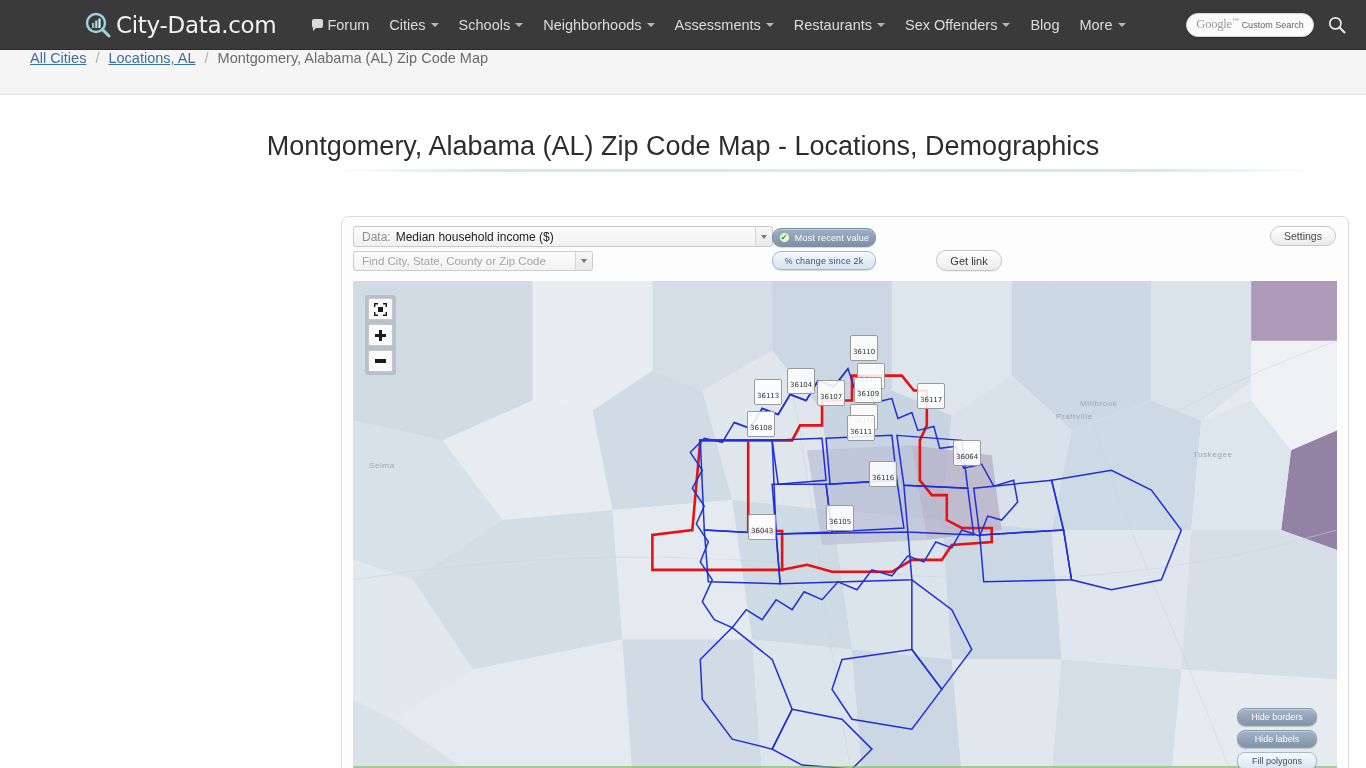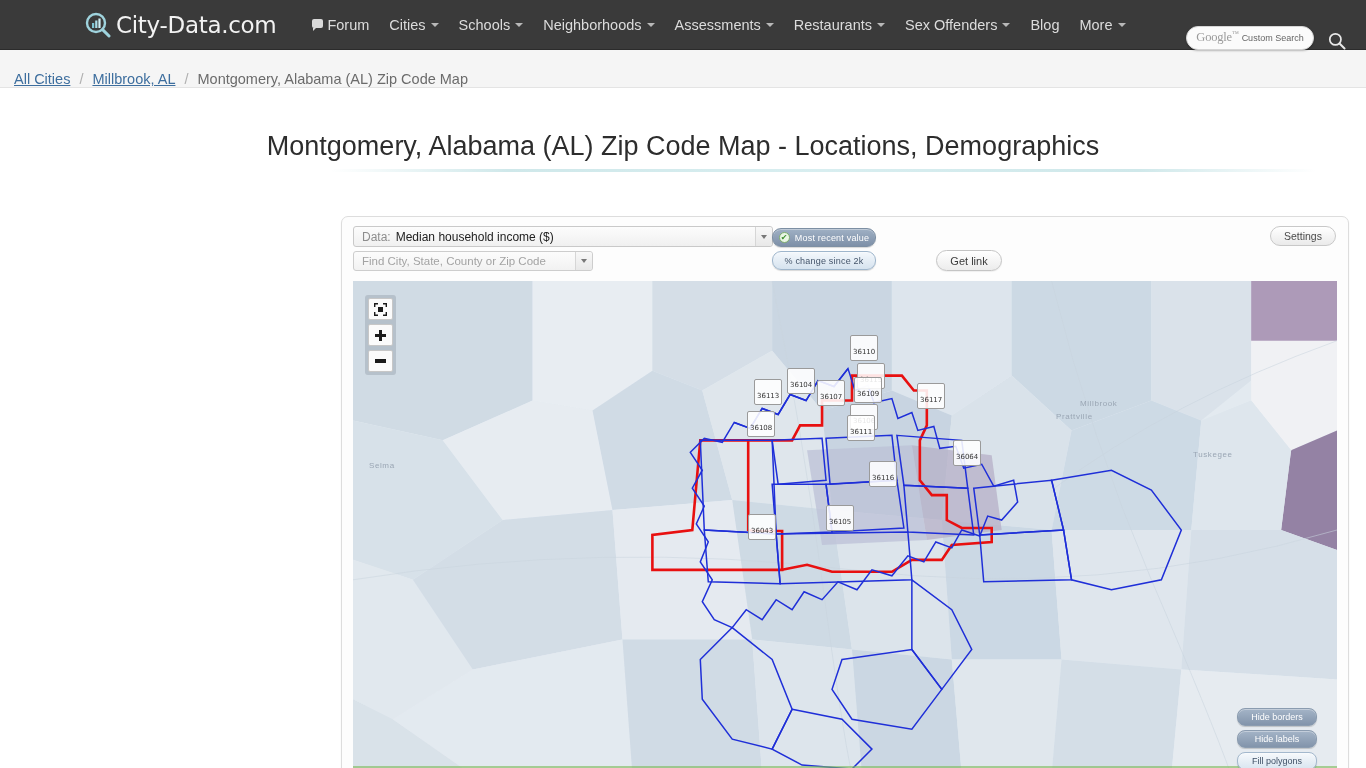--- a/index.html
+++ b/index.html
@@ -44,39 +44,39 @@
   .forum-ico {
     display:inline-block; width:11px; height:9px; margin-right:4px;
     background:#d9d9d9; border-radius:2px; position:relative; top:-1px;
   }
   .forum-ico:after {
     content:""; position:absolute; left:1px; bottom:-3px;
     border-left:3px solid #d9d9d9; border-bottom:3px solid transparent;
   }
   .nav-right {
     position:absolute; right:20px; top:0; height:50px;
-    display:flex; align-items:flex-end;
+    display:flex; align-items:center;
   }
   .gsearch {
     width:128px; height:24px; border-radius:12px;
     background:#fbfbfb; border:1px solid #d5d5d5;
     display:flex; align-items:center; justify-content:center;
     box-shadow:0 1px 2px rgba(0,0,0,.25);
     cursor:text;
   }
   .g-logo { font-family:"Liberation Serif", serif; font-size:12.5px; color:#9a9a9a; letter-spacing:-0.2px;}
   .g-logo .tm { font-size:7px; vertical-align:super; }
   .g-cs { font-size:9px; color:#666; margin-left:3px; }
   .search-glass { margin-left:14px; width:18px; height:18px; cursor:pointer; }
 
   
   .crumbbar {
-    height:38px; width:100%;
+    height:45px; width:100%;
     background:#f5f5f5; border-bottom:1px solid #e4e4e4;
-    display:flex; align-items:flex-end; padding-left:14px;
+    display:flex; align-items:flex-start; padding-left:30px;
     font-size:14.5px;
   }
   .crumb-link { color:#3d6e9e; text-decoration:underline; cursor:pointer; }
   .crumb-sep { color:#b0b0b0; margin:0 9px; }
   .crumb-cur { color:#6b6b6b; }
 
   
   .page-title {
     margin:0; padding:0;
     position:absolute; top:131px; left:0; width:100%;
@@ -269,21 +269,21 @@
     <svg class="search-glass" viewBox="0 0 20 20">
       <circle cx="8.2" cy="8.2" r="6.2" fill="none" stroke="#e8e8e8" stroke-width="1.9"></circle>
       <line x1="12.8" y1="12.8" x2="18.4" y2="18.4" stroke="#e8e8e8" stroke-width="2.2" stroke-linecap="round"></line>
     </svg>
   </div>
 </div>
 
 <div class="crumbbar">
   <a class="crumb-link">All Cities</a>
   <span class="crumb-sep">/</span>
-  <a class="crumb-link">Millbrook, AL</a>
+  <a class="crumb-link">Locations, AL</a>
   <span class="crumb-sep">/</span>
   <span class="crumb-cur">Montgomery, Alabama (AL) Zip Code Map</span>
 </div>
 
 <h1 class="page-title">Montgomery, Alabama (AL) Zip Code Map - Locations, Demographics</h1>
 <div class="title-rule"></div>
 
 <div class="map-card">
 
   <div class="map-toolbar">

